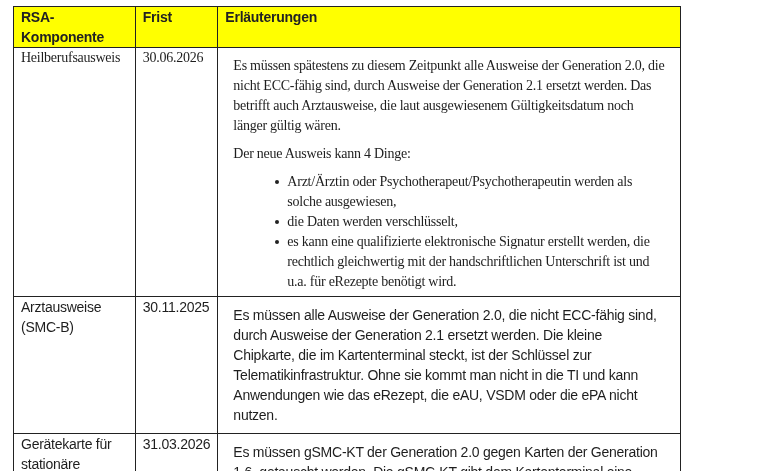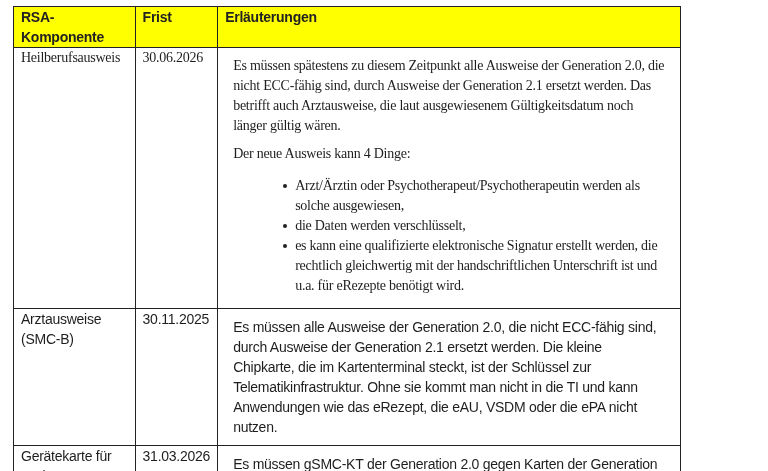--- a/index.html
+++ b/index.html
@@ -37,21 +37,21 @@
       color: #222;
       height: 19px;
       padding-top: 0;
     }
     col.c1 { width: 125px; }
     col.c2 { width: 79px; }
     col.c3 { width: 543px; }
     td.date { white-space: nowrap; margin-top: 43px; }
     .para { margin: 8px; }
     ul.things {
-      margin: 12px;
+      margin: 4px;
       padding: 0 0 0 46px;
       list-style: none;
     }
     ul.things li {
       position: relative;
       padding-left: 12px;
       text-indent: 0;
     }
     ul.things li::before {
       content: "";

